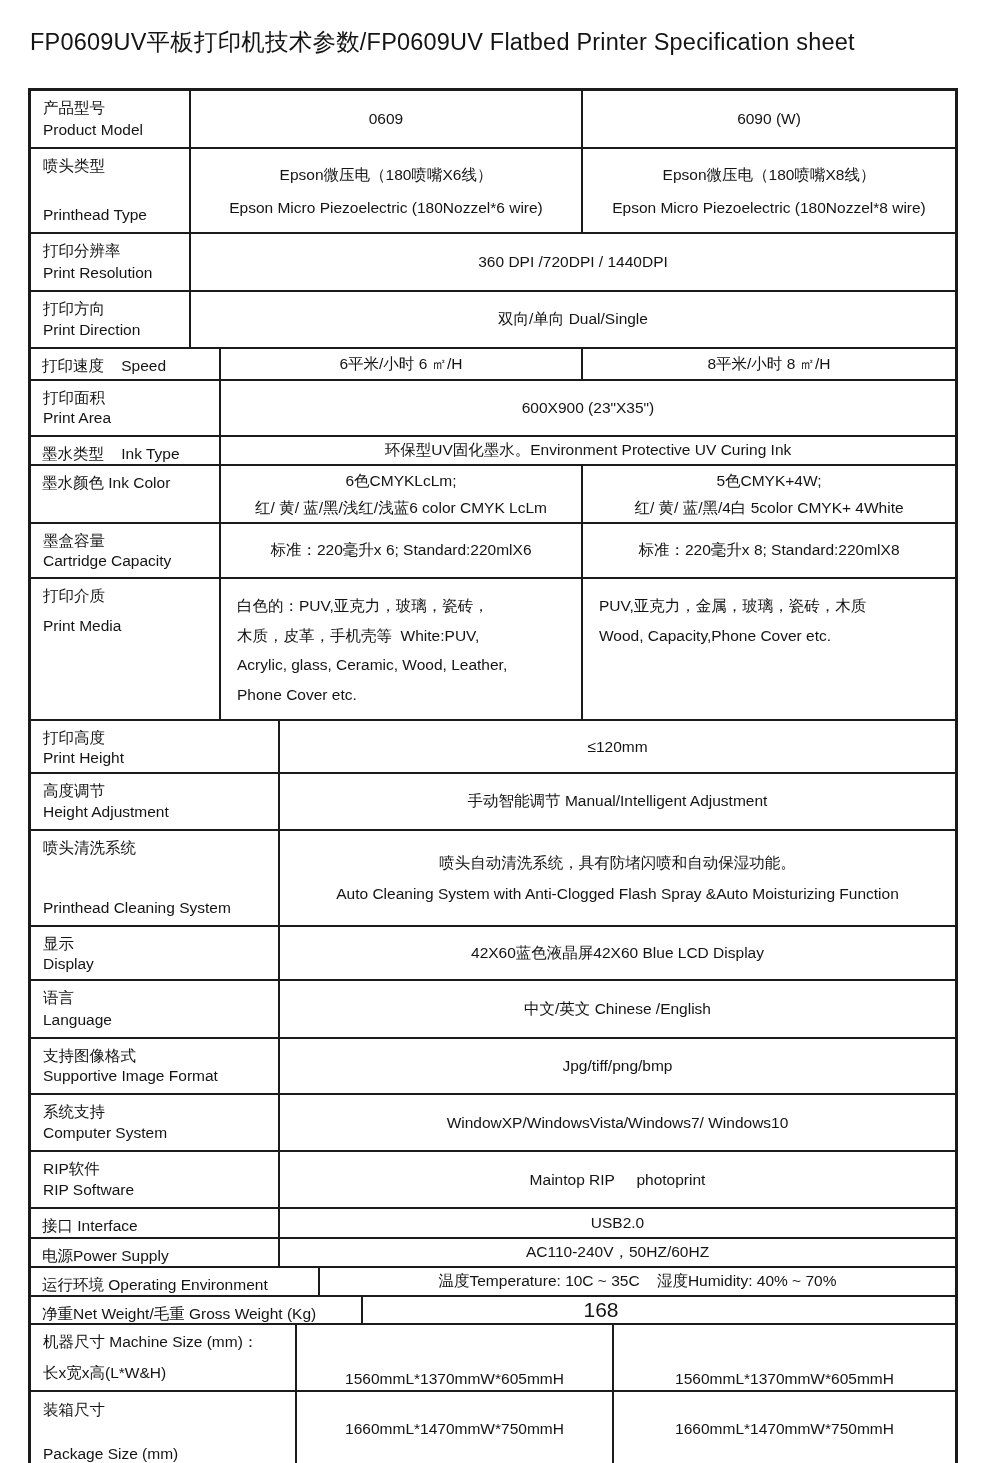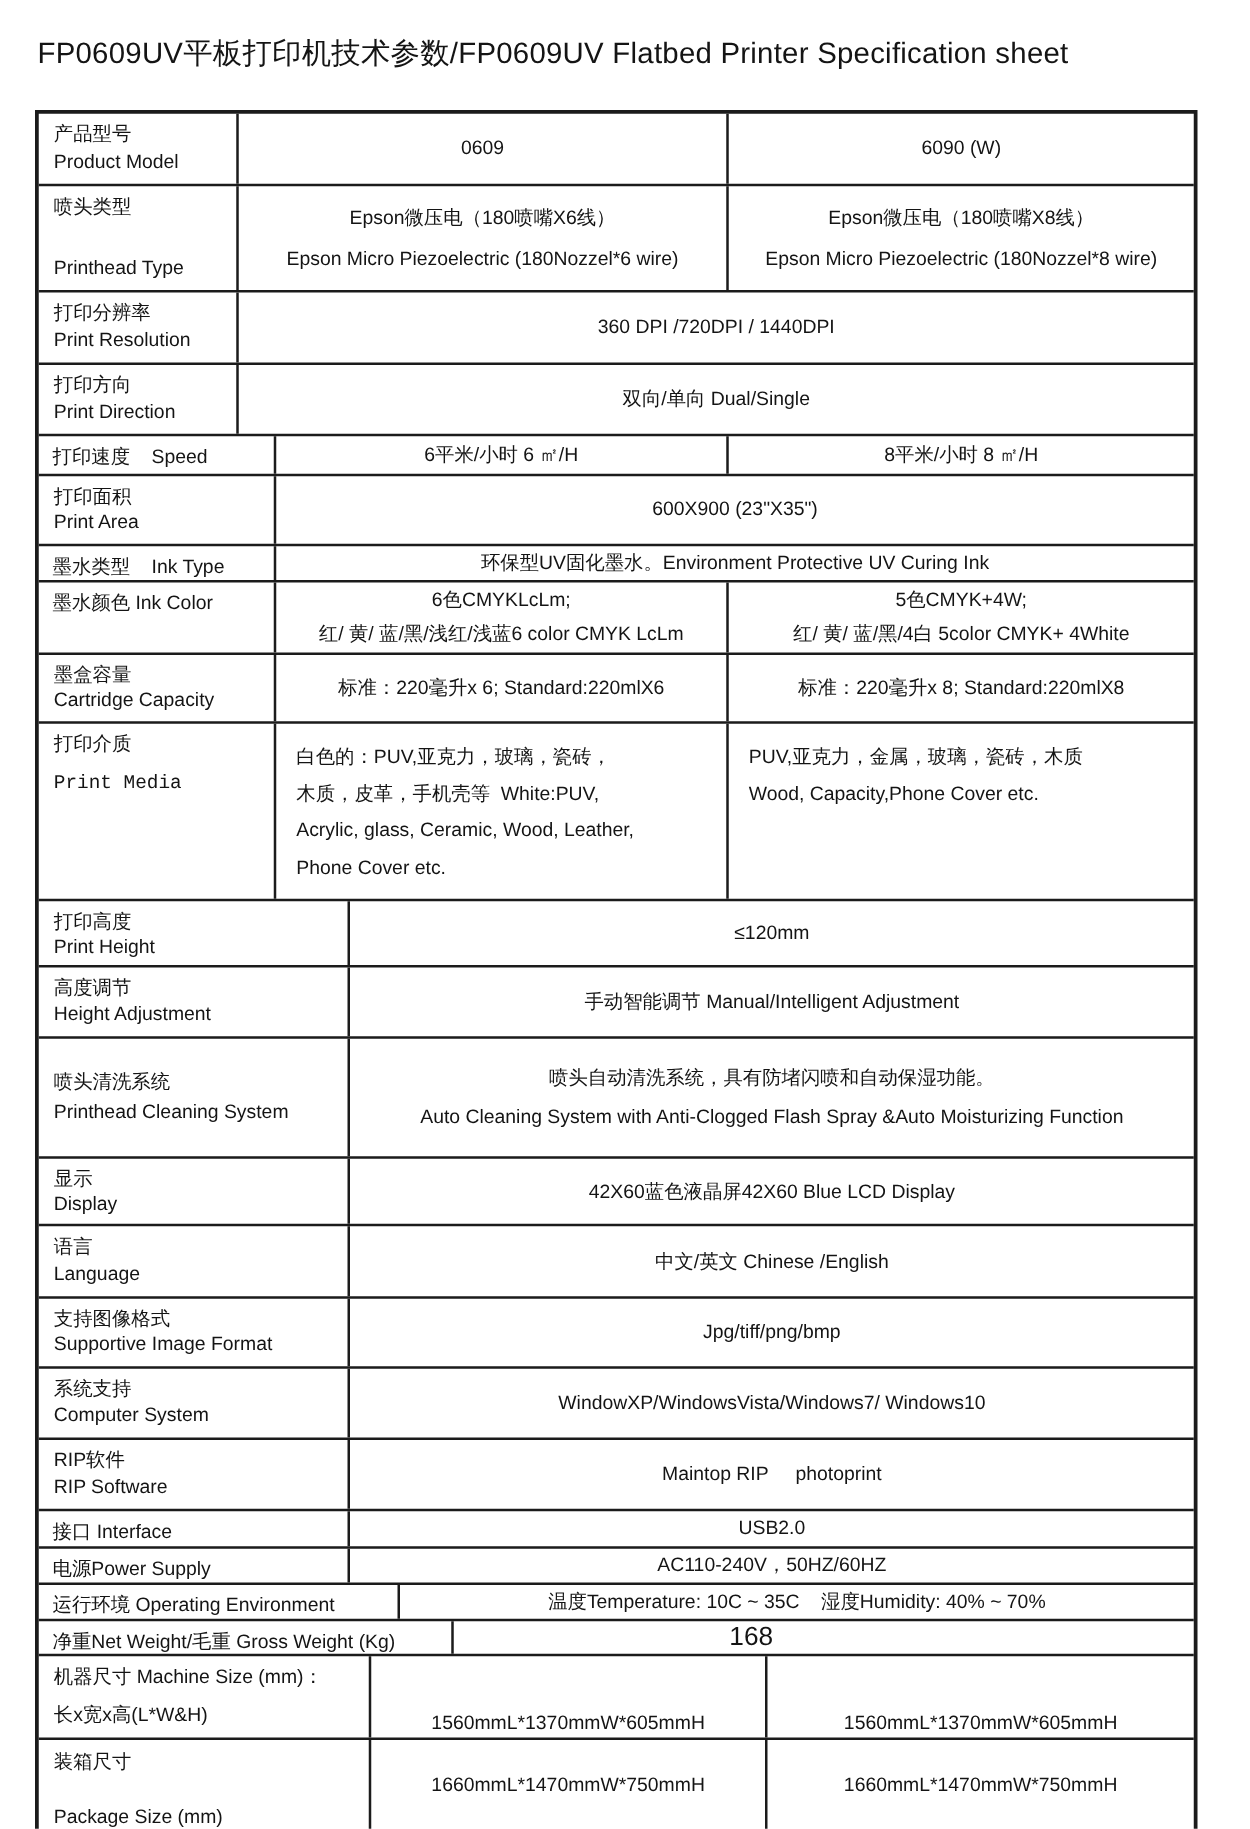--- a/index.html
+++ b/index.html
@@ -34,21 +34,21 @@
   
   .la{width:160px}.lb{width:190px}.lc{width:249px}.ld{width:289px}.le{width:332px}.lf{width:266px}
   
   .m1{width:392px}.m2{width:362px}.m3{width:317px}
   .label{
     display:flex;flex-direction:column;justify-content:space-between;
     padding:7px 6px 7px 12px;line-height:20px;
   }
   .label.single{justify-content:flex-start;white-space:nowrap;padding-left:11px;}
   .label.top{justify-content:flex-start;}
-  .label.top span{margin-bottom:10px;font-family:Liberation Mono, monospace;}
+  .label.top span{margin-bottom:10px;}
   .val{
     display:flex;flex-direction:column;align-items:center;justify-content:center;
     text-align:center;padding:2px 4px;
   }
   .val.two span{line-height:33px;}
   .val.inklines span{line-height:27px;}
   .media{
     align-items:flex-start;justify-content:flex-start;text-align:left;
     padding:12px 6px 6px 16px;
   }
@@ -177,21 +177,21 @@
 
   <div class="row" style="height:57px">
     <div class="cell label lc">
       <span>高度调节</span>
       <span>Height Adjustment</span>
     </div>
     <div class="cell val grow">手动智能调节 Manual/Intelligent Adjustment</div>
   </div>
 
   <div class="row" style="height:96px">
-    <div class="cell label lc" style="justify-content:center;gap:4px">
+    <div class="cell label lc" style="justify-content:space-between;gap:4px">
       <span>喷头清洗系统</span>
       <span>Printhead Cleaning System</span>
     </div>
     <div class="cell val clean grow">
       <span>喷头自动清洗系统，具有防堵闪喷和自动保湿功能。</span>
       <span>Auto Cleaning System with Anti-Clogged Flash Spray &amp;Auto Moisturizing Function</span>
     </div>
   </div>
 
   <div class="row" style="height:54px">

